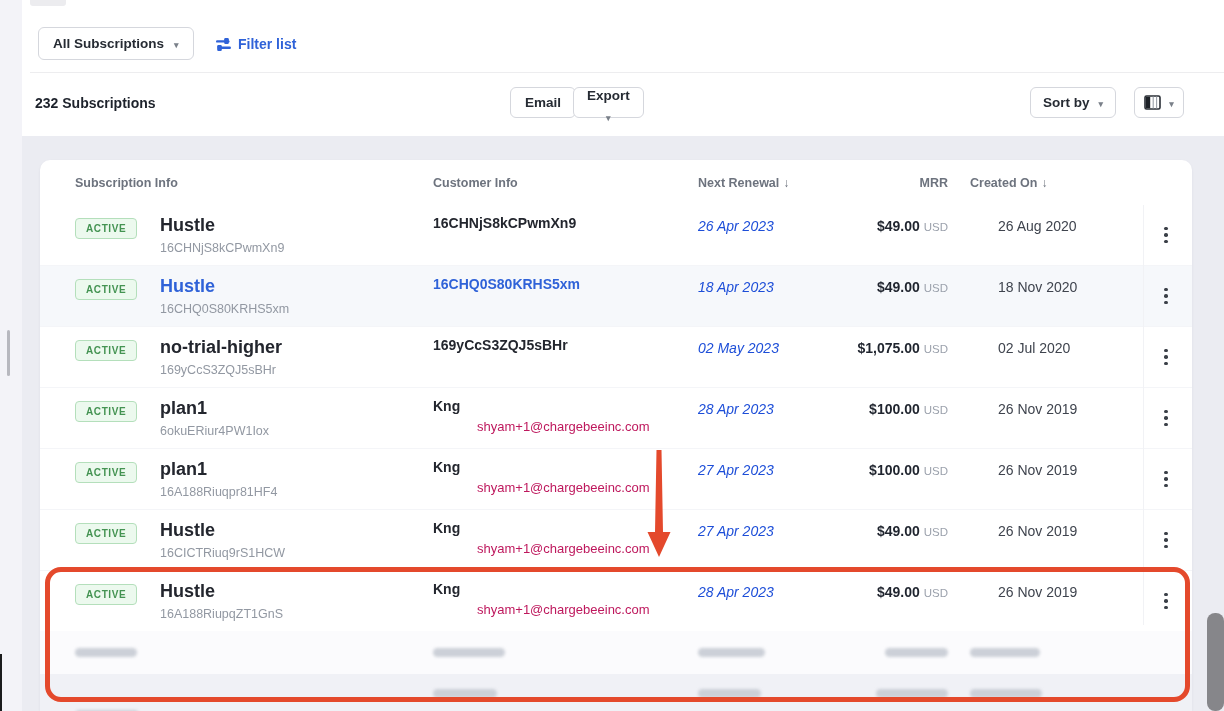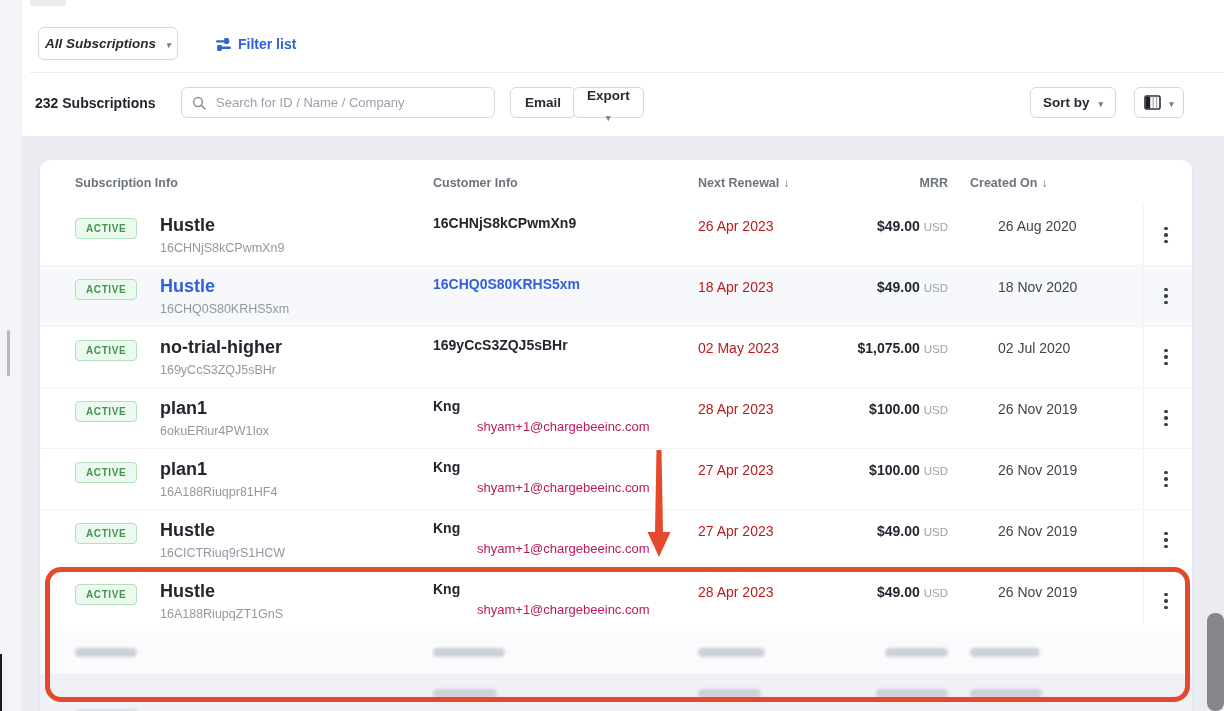--- a/index.html
+++ b/index.html
@@ -12,21 +12,21 @@
   .topbar{position:absolute;left:0;top:0;width:1224px;height:136px;background:#ffffff;}
   .left-strip{position:absolute;left:0;top:0;width:22px;height:711px;background:#f3f3f8;z-index:2;}
   .top-blob{position:absolute;left:30px;top:0;width:36px;height:6px;background:#ececef;border-radius:0 0 3px 3px;}
   .hdivider{position:absolute;left:30px;right:0;top:72px;height:1px;background:#ededef;}
   .btn{
     position:absolute;background:#fff;border:1px solid #d5d7dd;border-radius:6px;
     font-size:13.5px;color:#262b33;font-weight:700;display:flex;align-items:center;
     cursor:pointer;box-sizing:border-box;font-family:"Liberation Sans",sans-serif;
   }
   .caret{font-size:9px;color:#7a8089;transform:translateY(1px);}
-  .view-btn{left:38px;top:27px;height:33px;padding:0 6px;gap:10px;font-style:italic;}
+  .view-btn{left:38px;top:27px;height:33px;padding:0 14px;gap:10px;}
   .filter-link{
     position:absolute;left:216px;top:36px;display:flex;align-items:center;gap:7px;
     color:#2f62d8;font-size:14px;font-weight:700;cursor:pointer;
   }
   .count{position:absolute;left:35px;top:95px;font-size:14px;font-weight:700;color:#1d222b;}
   .search{
     position:absolute;left:181px;top:87px;width:314px;height:31px;box-sizing:border-box;
     border:1px solid #d6d8dd;border-radius:6px;background:#fff;display:flex;align-items:center;
     padding:0 10px;gap:8px;
   }
@@ -55,21 +55,21 @@
     position:absolute;left:35px;top:13px;font-size:10px;font-weight:700;letter-spacing:.6px;
     color:#449352;background:#ecf9ee;border:1px solid #b4dfbb;border-radius:4px;padding:4px 10px;
   }
   .plan{position:absolute;left:120px;top:10px;}
   .plan .name{font-size:18px;font-weight:700;color:#23262e;}
   .plan .sub-id{margin-top:5px;font-size:12.5px;color:#9298a2;}
   .customer{position:absolute;left:393px;top:10px;}
   .customer .name{font-size:14px;font-weight:700;color:#23262e;}
   .customer .email{margin-top:5px;font-size:13px;color:#be185d;margin-left:44px;}
   .link{color:#2f62d8 !important;}
-  .renewal{position:absolute;left:658px;top:13px;font-size:14px;color:#b91c1c;}
+  .renewal{position:absolute;left:658px;top:13px;font-size:14px;color:#1d4ed8;font-style:italic;}
   .mrr{position:absolute;right:244px;top:13px;font-size:14px;white-space:nowrap;}
   .mrr .amt{font-weight:700;color:#1f242e;}
   .mrr .cur{font-size:11.5px;color:#9ba1ac;margin-left:4px;}
   .created{position:absolute;left:930px;top:13px;font-size:14px;color:#3f444e;margin-left:28px;}
   .kebab{
     position:absolute;left:1115px;top:50%;transform:translateY(-50%);
     width:22px;height:24px;display:flex;flex-direction:column;align-items:center;
     justify-content:center;gap:3px;background:none;border:none;cursor:pointer;
   }
   .kebab i{width:3.5px;height:3.5px;border-radius:50%;background:#3a3f47;display:block;}
@@ -110,29 +110,20 @@
     <span>Filter list</span>
   </div>
 
   <div class="hdivider"></div>
 
   <div class="count">
     <span>232</span>
     <span>Subscriptions</span>
   </div>
 
-  <div class="search">
-    <span style="display:flex;">
-      <svg width="14" height="14" viewBox="0 0 14 14">
-        <circle cx="6" cy="6" r="4.4" fill="none" stroke="#8a9098" stroke-width="1.5"></circle>
-        <line x1="9.4" y1="9.4" x2="13" y2="13" stroke="#8a9098" stroke-width="1.5" stroke-linecap="round"></line>
-      </svg>
-    </span>
-    <input type="text" placeholder="Search for ID / Name / Company" style="">
-  </div>
 
   <button class="btn email-btn">
     <span>Email</span>
   </button>
 
   <button class="btn export-btn">
     <span>Export</span>
     <span class="caret">▾</span>
   </button>
 

